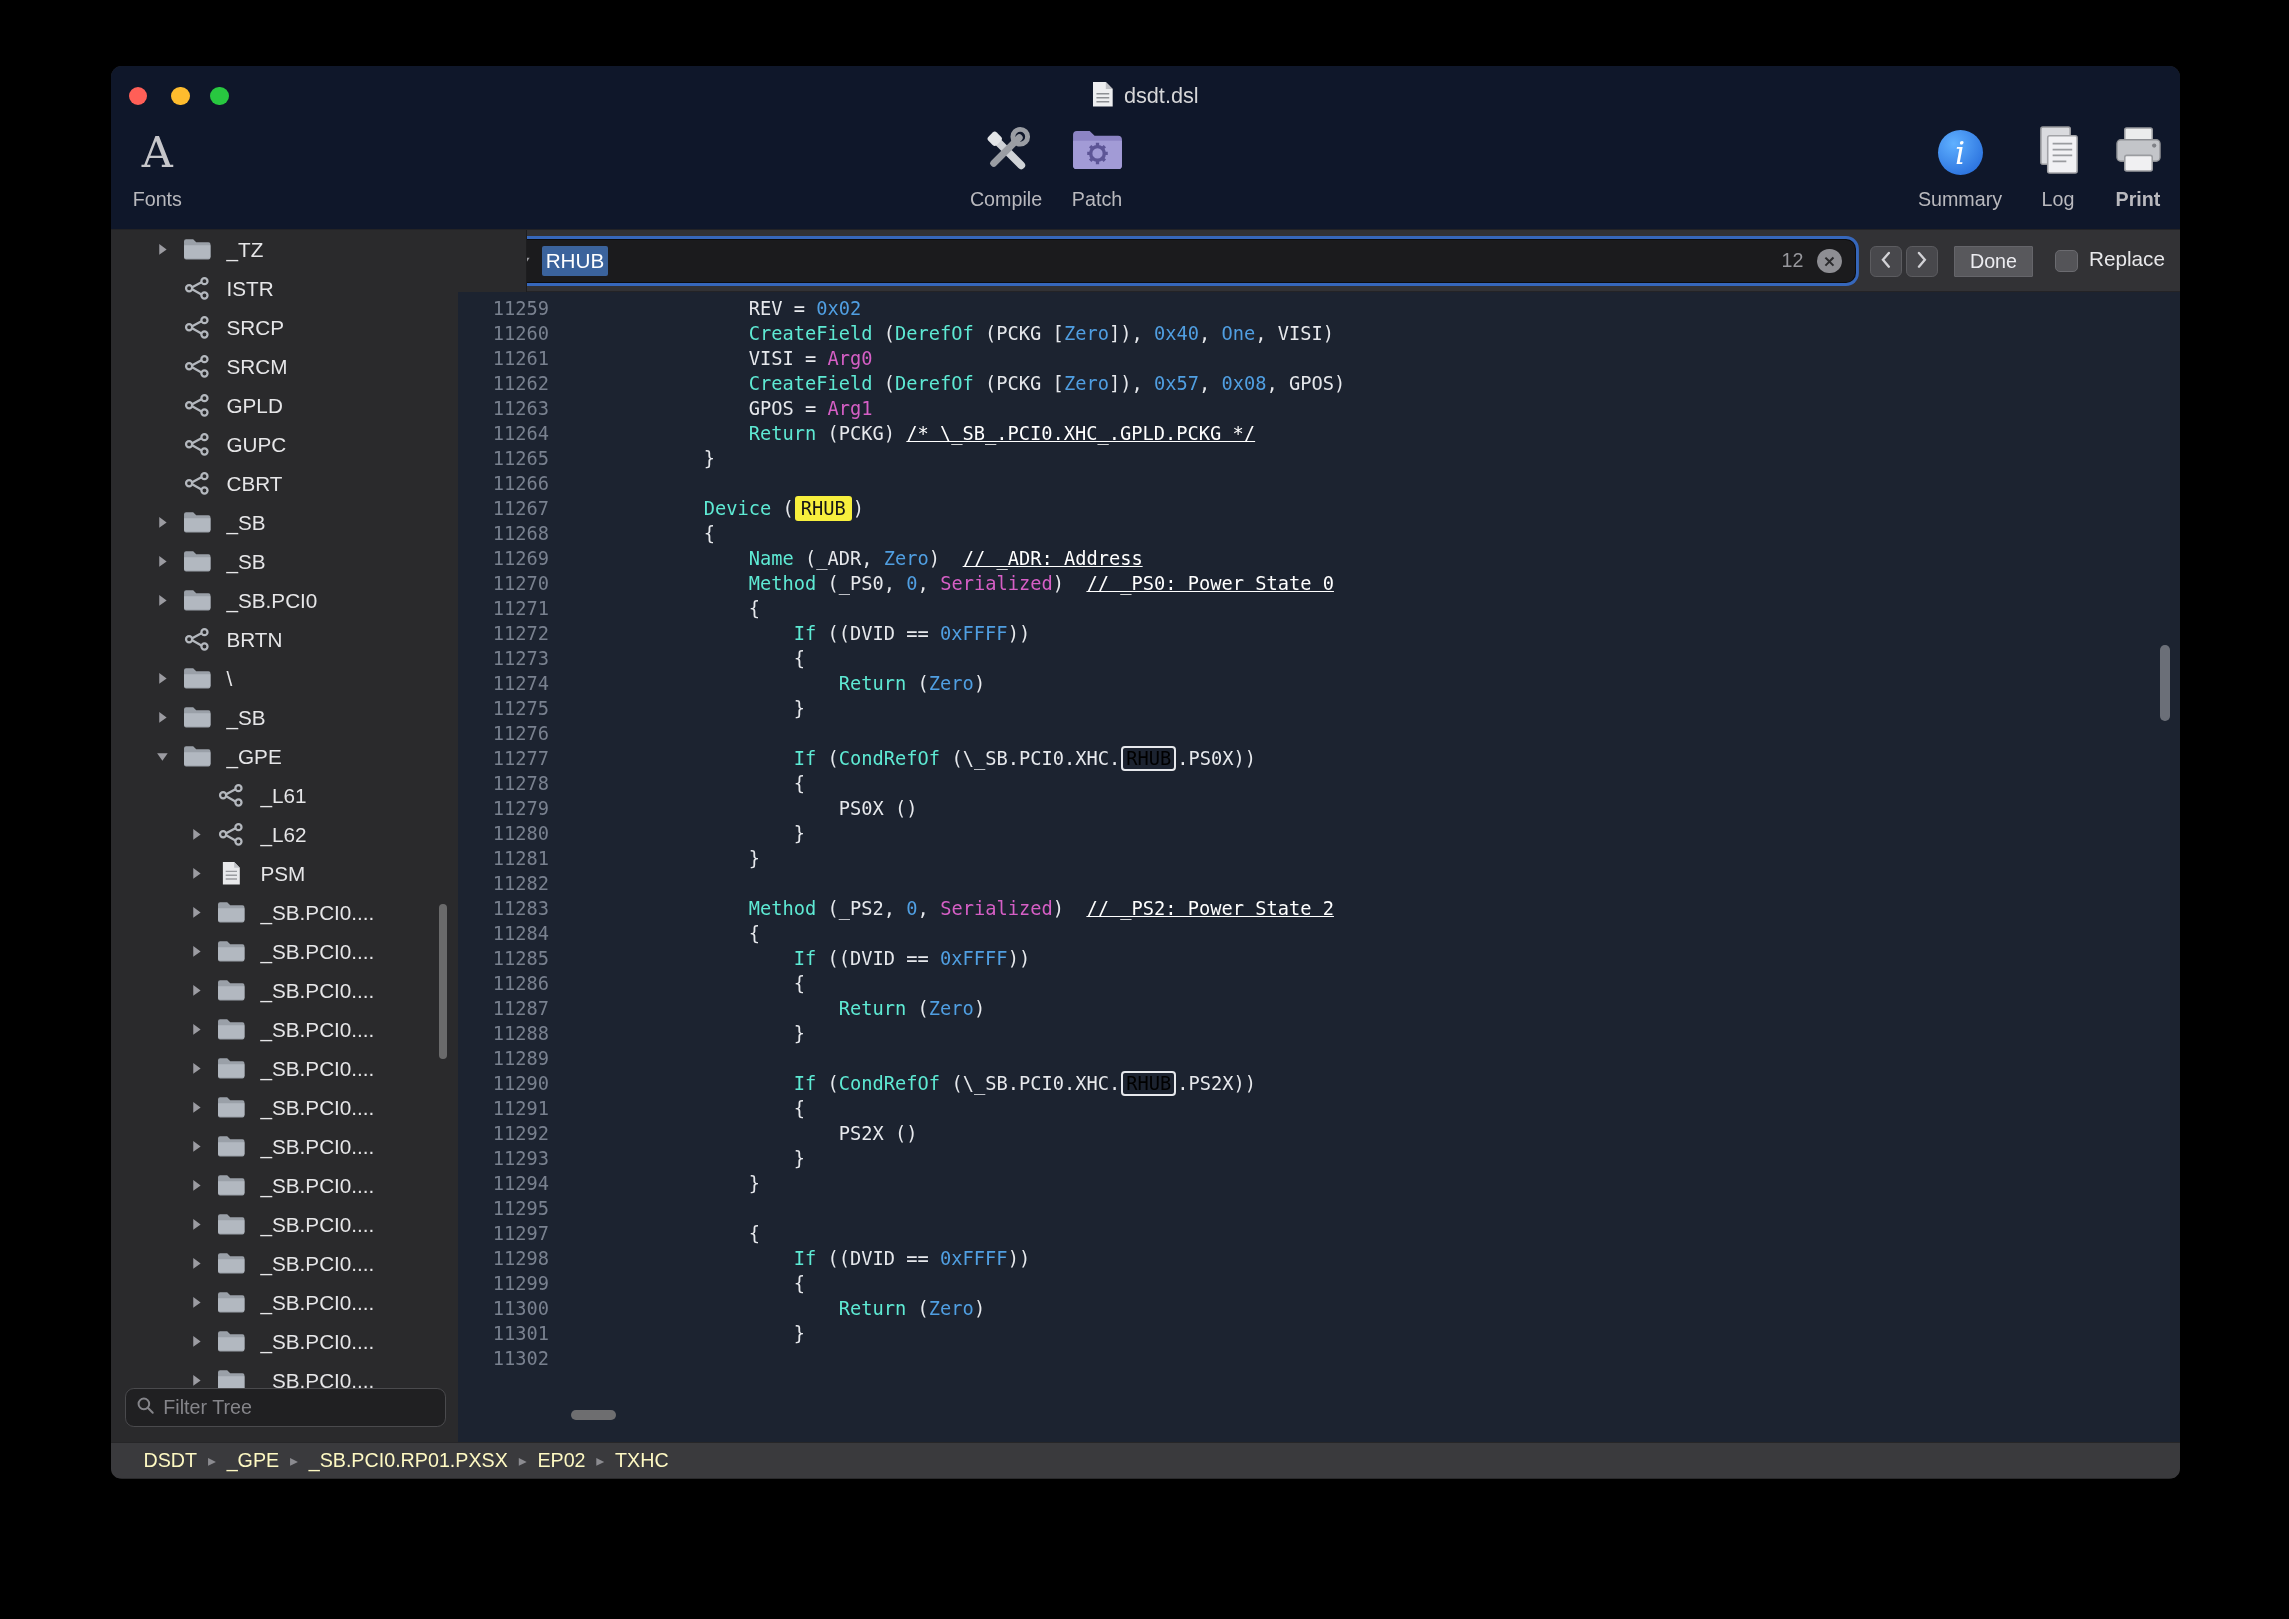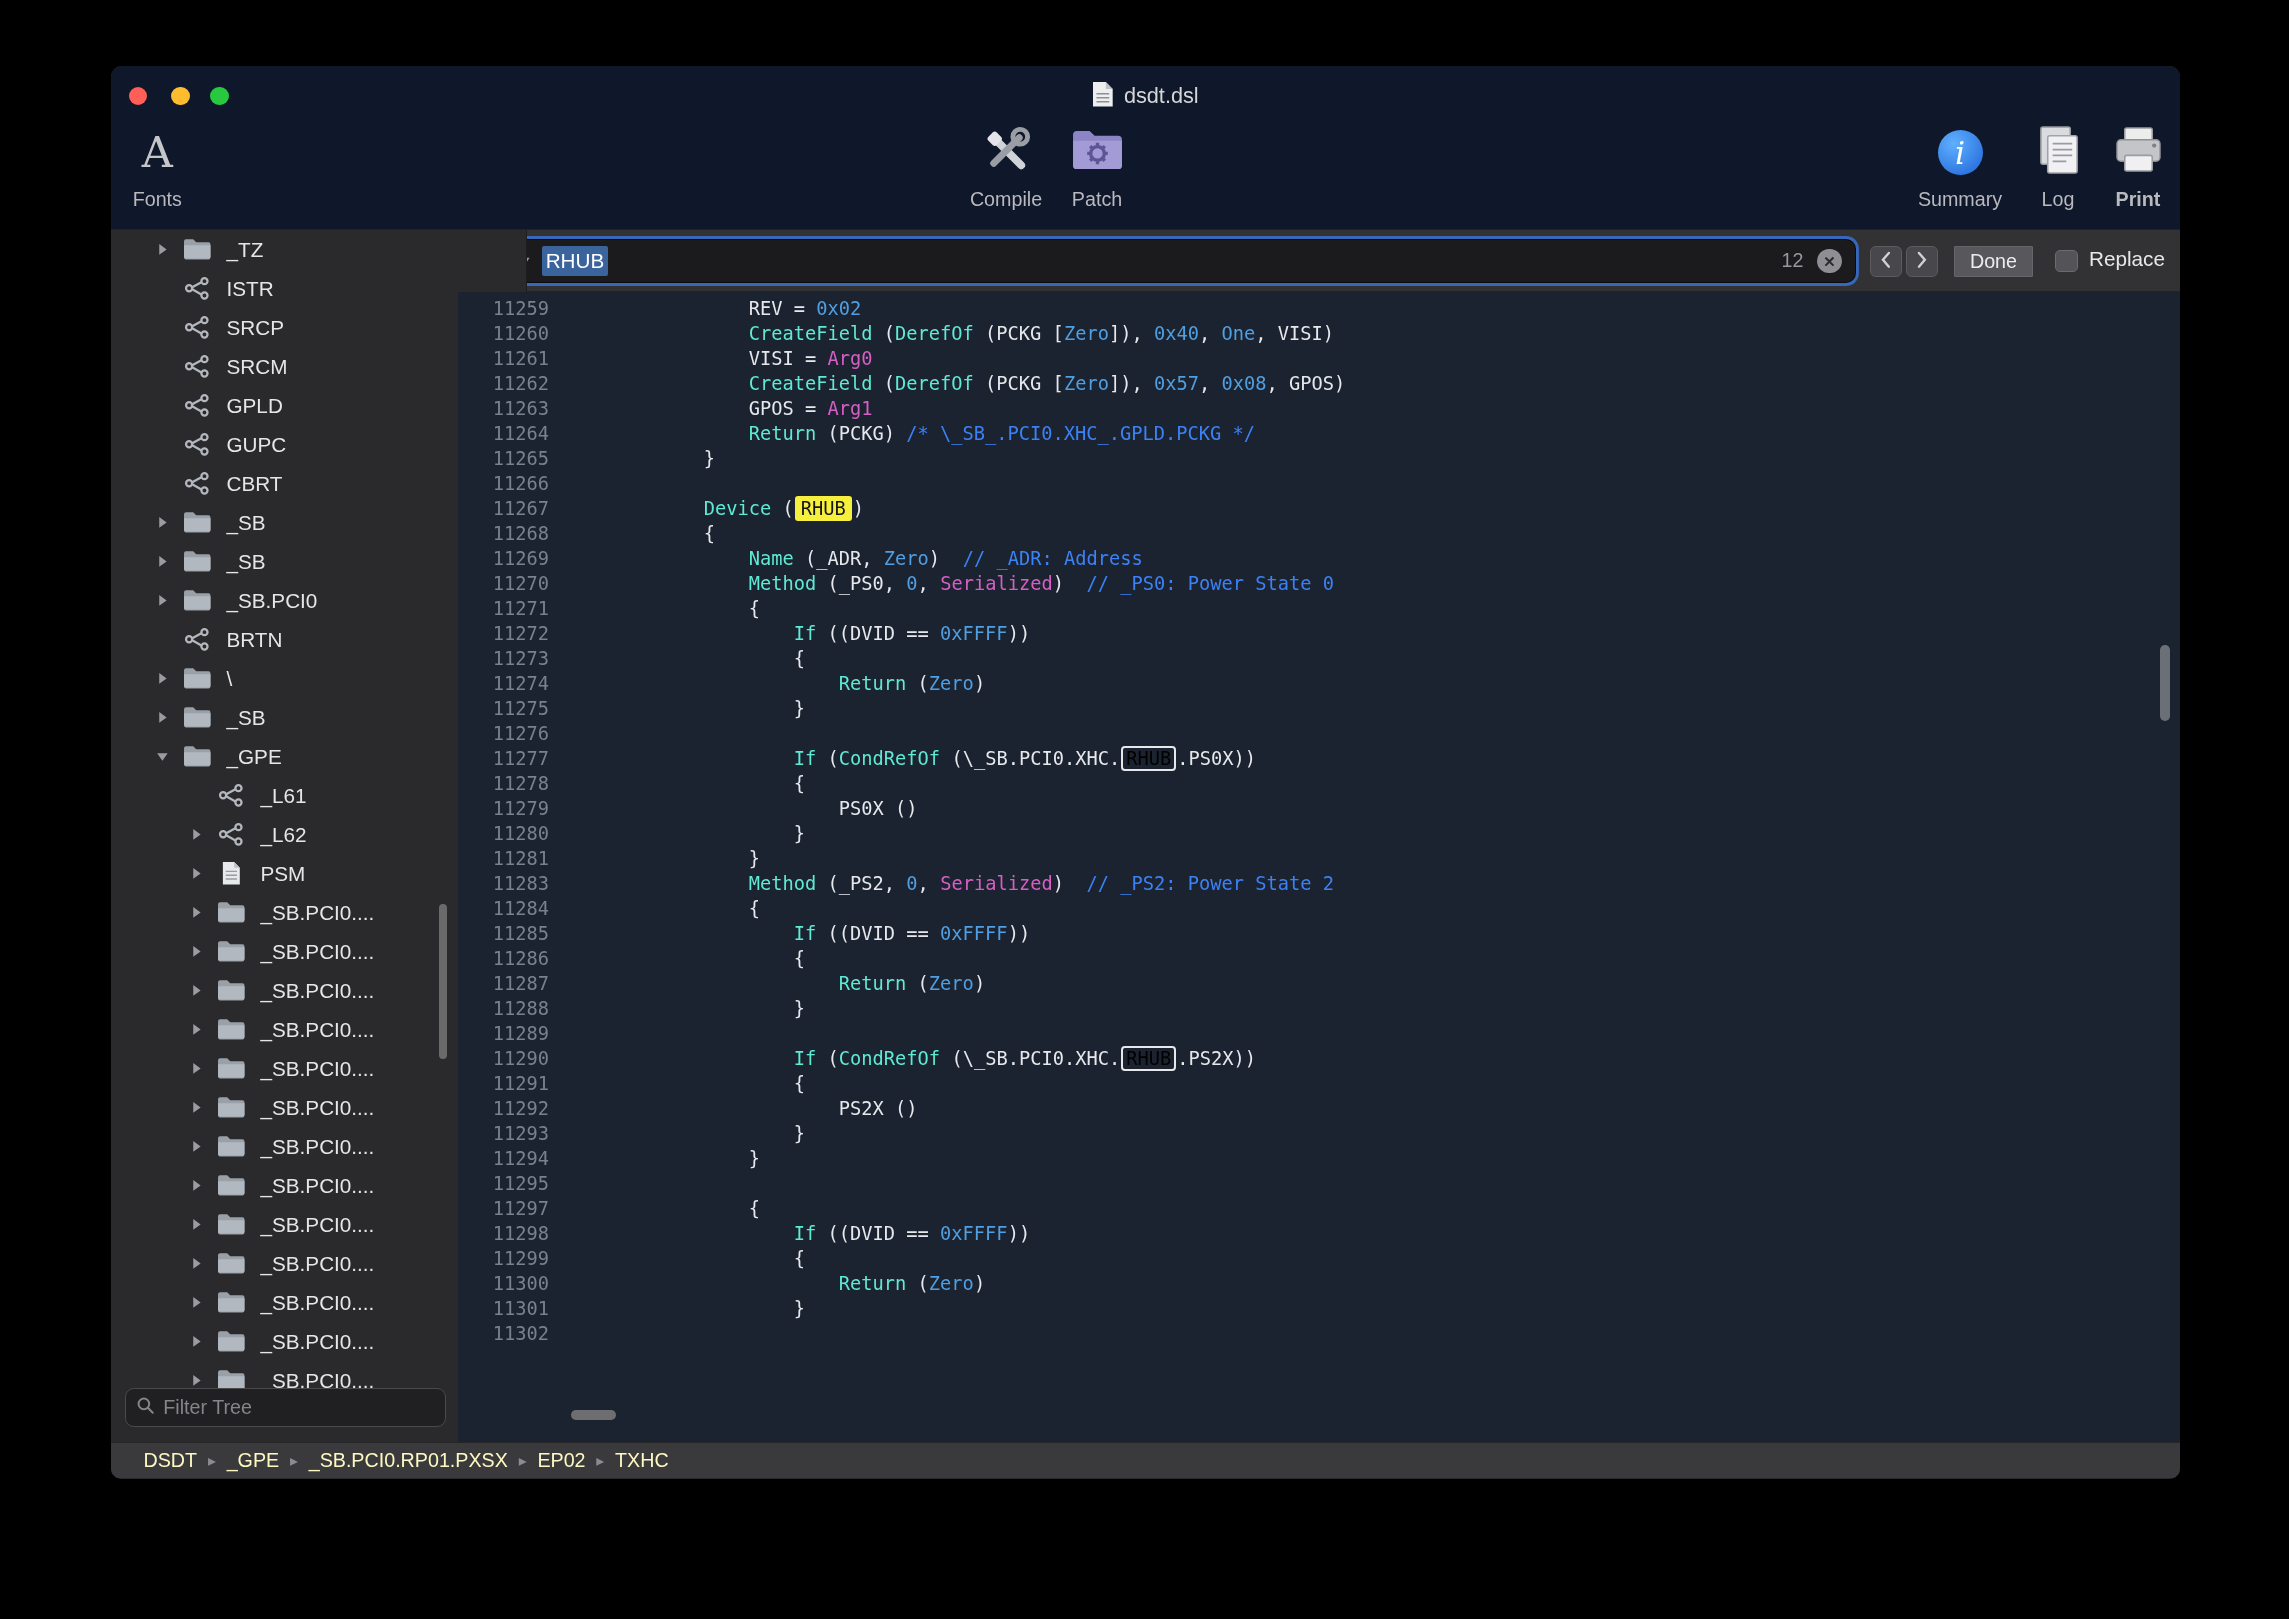--- a/index.html
+++ b/index.html
@@ -79,21 +79,21 @@
             background:#1c2330; }
   .code-lines { position:absolute; left:0; top:3.9px; right:0; }
   .cline { display:flex; height:25px; line-height:25px;
            font-family:"DejaVu Sans Mono", monospace; font-size:18.7px; }
   .ln { width:99px; text-align:right; padding-right:7.9px; color:#79818f; flex:none; }
   .ccode { white-space:pre; padding-left:11.8px; }
   .tk-p { color:#e6e8ec; }
   .tk-k { color:#5eead4; }
   .tk-n { color:#509fe2; }
   .tk-a { color:#d65fc6; }
-  .tk-c { color:#3b82f6; }
+  .tk-c { color:#ffffff;text-decoration:underline; }
   .tk-h { background:#f7ef3d; color:#161616; border-radius:3px; padding:2px 5.9px; margin:0 1px; }
   .tk-b { border:2px solid #e6e8ec; border-radius:3.9px; padding:0 3px; margin:0 1px; }
   .ed-vscroll { position:absolute; left:1702px; top:353px; width:9.9px; height:76px;
                 border-radius:4.9px; background:rgba(255,255,255,.35); }
   .ed-hscroll { position:absolute; left:113px; top:1118px; width:45px; height:9.9px;
                 border-radius:4.9px; background:#6e6e70; }
 
   
   .statusbar { position:absolute; left:0; top:1376px; width:2069px; height:36px;
                background:#3a3a3d; border-top:1px solid #262628;
@@ -761,20 +761,24 @@
         </div>
         <div class="cline">
           <span class="ln">11280</span>
           <span class="ccode"><span class="tk-p">                    </span><span class="tk-p">}</span></span>
         </div>
         <div class="cline">
           <span class="ln">11281</span>
           <span class="ccode"><span class="tk-p">                </span><span class="tk-p">}</span></span>
         </div>
         <div class="cline">
+          <span class="ln">11282</span>
+          <span class="ccode"></span>
+        </div>
+        <div class="cline">
           <span class="ln">11283</span>
           <span class="ccode"><span class="tk-p">                </span><span class="tk-k">Method</span><span class="tk-p"> (_PS2, </span><span class="tk-n">0</span><span class="tk-p">, </span><span class="tk-a">Serialized</span><span class="tk-p">)  </span><span class="tk-c">// _PS2: Power State 2</span></span>
         </div>
         <div class="cline">
           <span class="ln">11284</span>
           <span class="ccode"><span class="tk-p">                </span><span class="tk-p">{</span></span>
         </div>
         <div class="cline">
           <span class="ln">11285</span>
           <span class="ccode"><span class="tk-p">                    </span><span class="tk-k">If</span><span class="tk-p"> ((DVID == </span><span class="tk-n">0xFFFF</span><span class="tk-p">))</span></span>

